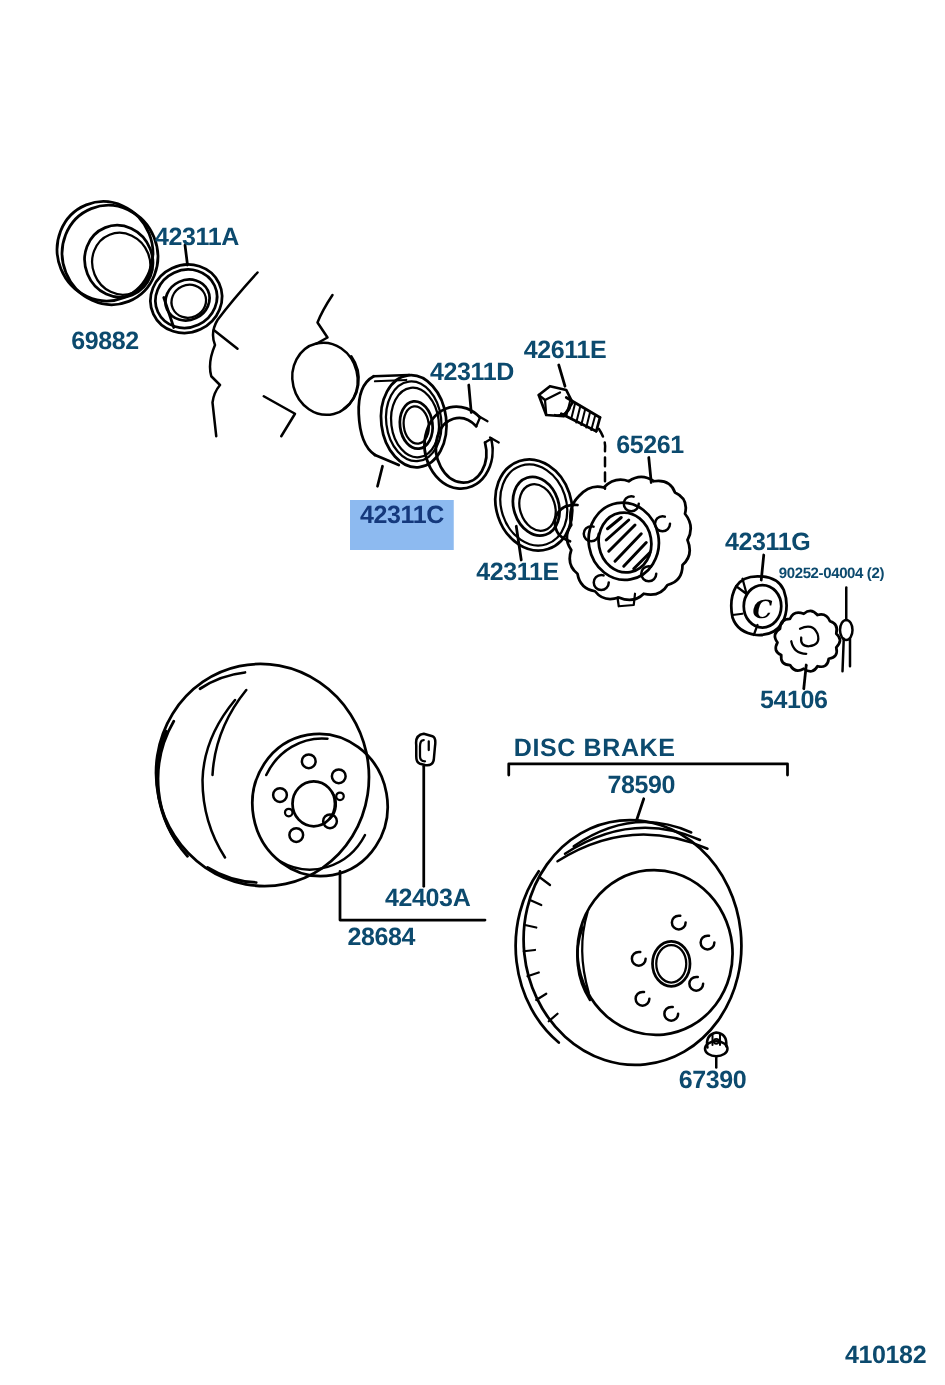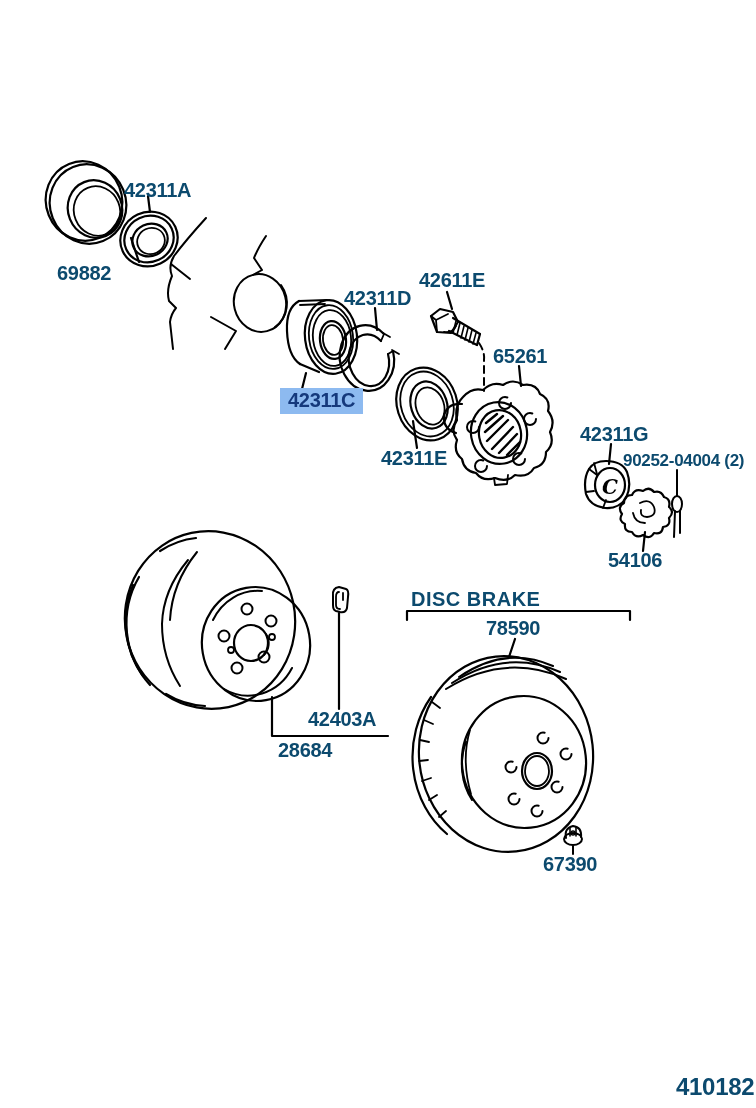--- a/index.html
+++ b/index.html
@@ -19,27 +19,28 @@
   .lbl{
     position:absolute;
     font-weight:700;
     font-size:20px;
     line-height:1.05;
     color:#0c4a6e;
     letter-spacing:-0.3px;
     white-space:nowrap;
     cursor:pointer;
   }
-  .lbl.small{font-size:17px;}
-  .lbl.tiny{font-size:24px;}
+  .lbl.small{font-size:12px;}
+  .lbl.tiny{font-size:20px;}
   .lbl.static{cursor:default;text-align:center;}
   .lbl.hl{
     background:var(--hl-bg);
     color:var(--hl-text);
-    padding:2px 8px 3px 8px;
+    padding:2px 8px 17px 8px;
+    margin-top:12px;
   }
   .heading{letter-spacing:0.5px;}
 </style>
 </head>
 <body>
 
 <div id="stage">
 
   <svg id="art" width="756" height="1108" viewBox="0 0 756 1108" fill="none" stroke="#000" stroke-width="2.2" stroke-linecap="round" stroke-linejoin="round">
 

